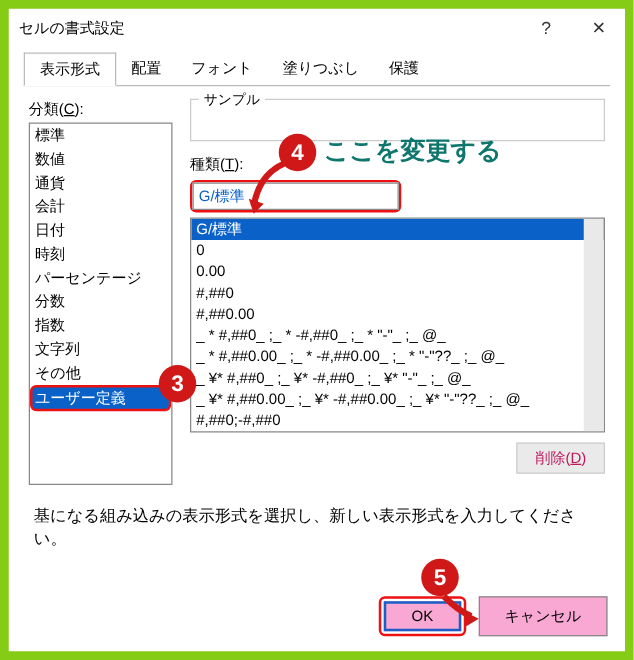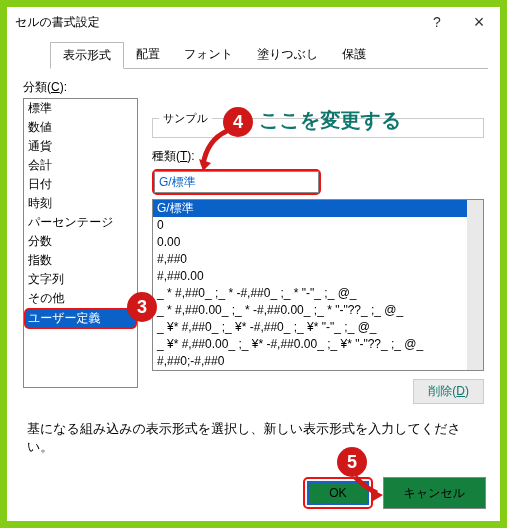--- a/index.html
+++ b/index.html
@@ -3,44 +3,44 @@
 <meta charset="utf-8">
 <style>
   * { box-sizing: border-box; font-family: "Meiryo UI", "MS UI Gothic", Arial, sans-serif; }
   body { margin: 0; background: #fff; }
   .window { width: 507px; height: 528px; background: #fff; border: 7px solid #84cc16; position: relative; }
   .titlebar { height: 30px; display: flex; align-items: center; padding: 0 0 0 8px; font-size: 12px; color: #000; }
   .titlebar .title { flex: 1; }
   .titlebar .btn { width: 42px; height: 30px; display: flex; align-items: center; justify-content: center; font-size: 14px; color: #333; }
   .titlebar .btn.close { font-size: 18px; }
   .content { padding: 4px 12px 10px 12px; }
-  .tabstrip { display: flex; border-bottom: 1px solid #bbb; font-size: 12px; margin-left: 31px; }
+  .tabstrip { display: flex; border-bottom: 1px solid #bbb; font-size: 12px; }
   .tabstrip .tab { padding: 4px 12px; position: relative; top: 1px; cursor: pointer; }
   .tabstrip .tab.active { border: 1px solid #bbb; border-bottom: 1px solid #fff; background: #fff; }
   .body { padding: 10px 4px 0 4px; }
   .field-label { font-size: 12px; margin-bottom: 2px; display: block; }
   .field-label u { text-decoration: underline; }
   .cols { display: flex; gap: 14px; }
   .left-col { width: 115px; }
   .right-col { flex: 1; position: relative; }
   .category-list { width: 115px; height: 290px; border: 1px solid #888; background: #fff; font-size: 12px; overflow: hidden; }
   .category-list .item { padding: 1px 4px; white-space: nowrap; }
   .category-list .item.sel { background: #0a62c9; color: #fff; border: 2px solid #e11; border-radius: 5px; margin: 0; padding: 0 2px; }
-  .sample-box { border: 1px solid #ccc; height: 20px; margin-bottom: 10px; font-size: 12px; position: relative; margin-top: 39px; }
+  .sample-box { border: 1px solid #ccc; height: 34px; margin-bottom: 10px; font-size: 12px; position: relative; }
   .sample-box .legend { position: absolute; top: -8px; left: 6px; background: #fff; padding: 0 4px; font-size: 11px; }
   .type-input { width: 100%; height: 22px; border: 1px solid #888; font-size: 12px; padding: 0 4px; color: #0a62c9; }
   .type-input-wrap { border: 2px solid #e11; border-radius: 5px; display: inline-block; padding: 0; margin-top: 2px; }
   .format-list { margin-top: 4px; width: 100%; height: 172px; border: 1px solid #888; font-size: 12px; overflow: hidden; position: relative; background: #fff; }
   .format-list .row { padding: 0 4px; white-space: nowrap; overflow: hidden; text-overflow: clip; line-height: 17px; }
   .format-list .row.sel { background: #0a62c9; color: #fff; }
   .format-list .scroll { position: absolute; right: 0; top: 0; width: 16px; height: 100%; background: #e9e9e9; }
-  .delete-btn { float: right; margin-top: 8px; font-size: 12px; padding: 3px 14px; background: #eaeaea; border: 1px solid #ccc; color: #0f766e; }
+  .delete-btn { float: right; margin-top: 8px; font-size: 12px; padding: 3px 14px; background: #eaeaea; border: 1px solid #ccc; color: #be185d; }
   .hint { clear: both; font-size: 13px; padding: 16px 4px 4px 4px; }
   .buttons { position: absolute; bottom: 12px; right: 14px; display: flex; gap: 10px; }
-  .buttons button { font-size: 12px; padding: 3px 20px; background: #15803d; border: 1px solid #888; }
+  .buttons button { font-size: 12px; padding: 3px 20px; background: #f9a8d4; border: 1px solid #888; }
   .buttons .ok-wrap { border: 2px solid #e11; border-radius: 5px; padding: 2px; }
   .buttons .ok-wrap button { border: 2px solid #1a5fc7; }
   .callout { position: absolute; width: 30px; height: 30px; background: #d01818; border-radius: 50%; color: #fff; font-size: 18px; font-weight: bold; display: flex; align-items: center; justify-content: center; z-index: 5; }
   .callout-text { position: absolute; color: #0f766e; font-size: 20px; font-weight: bold; z-index: 5; }
   .arrow-svg { position: absolute; z-index: 4; }
 </style>
 </head>
 <body>
 
 <div class="window">

